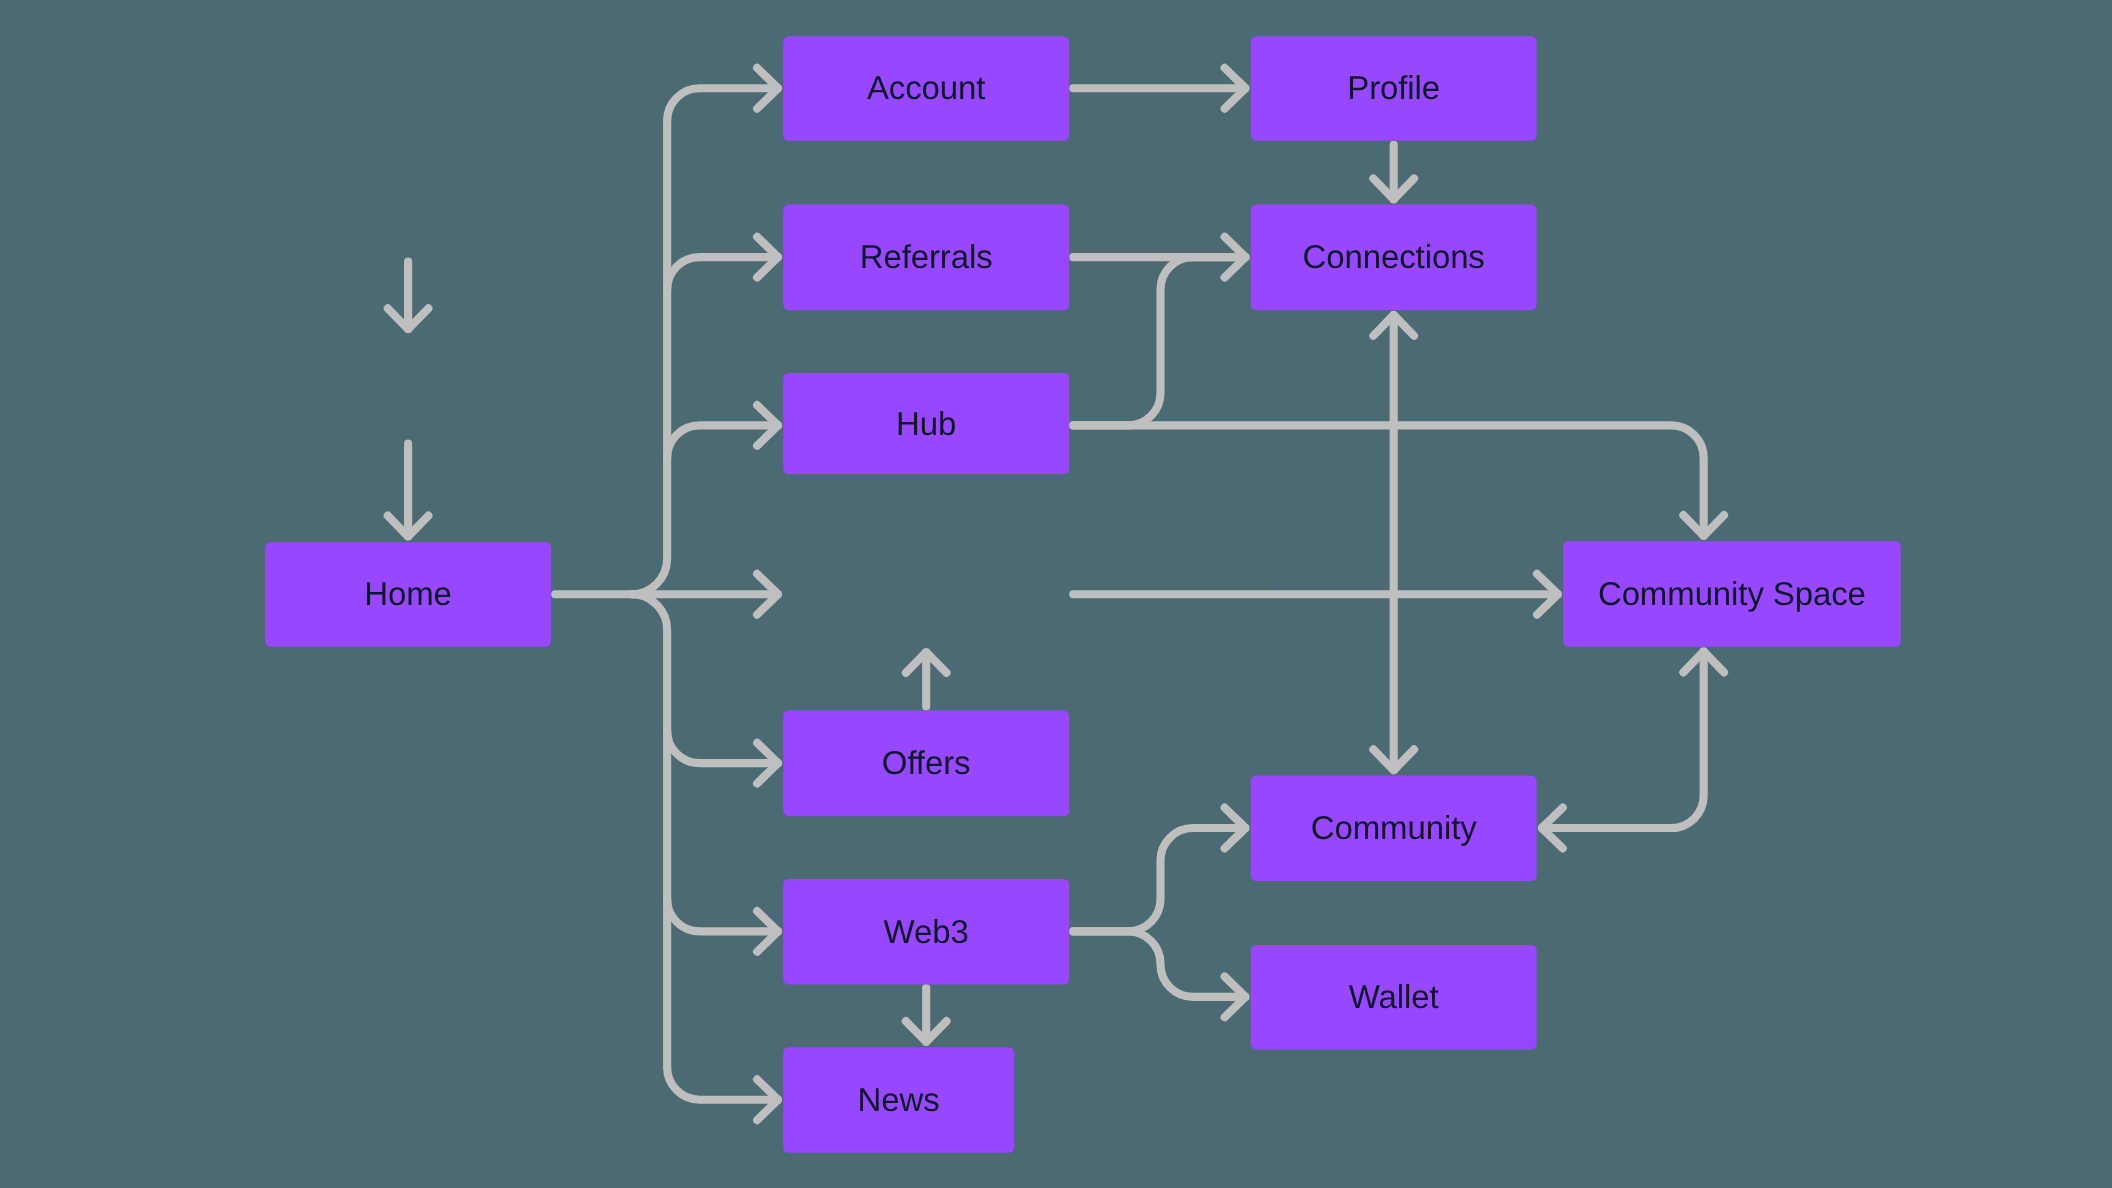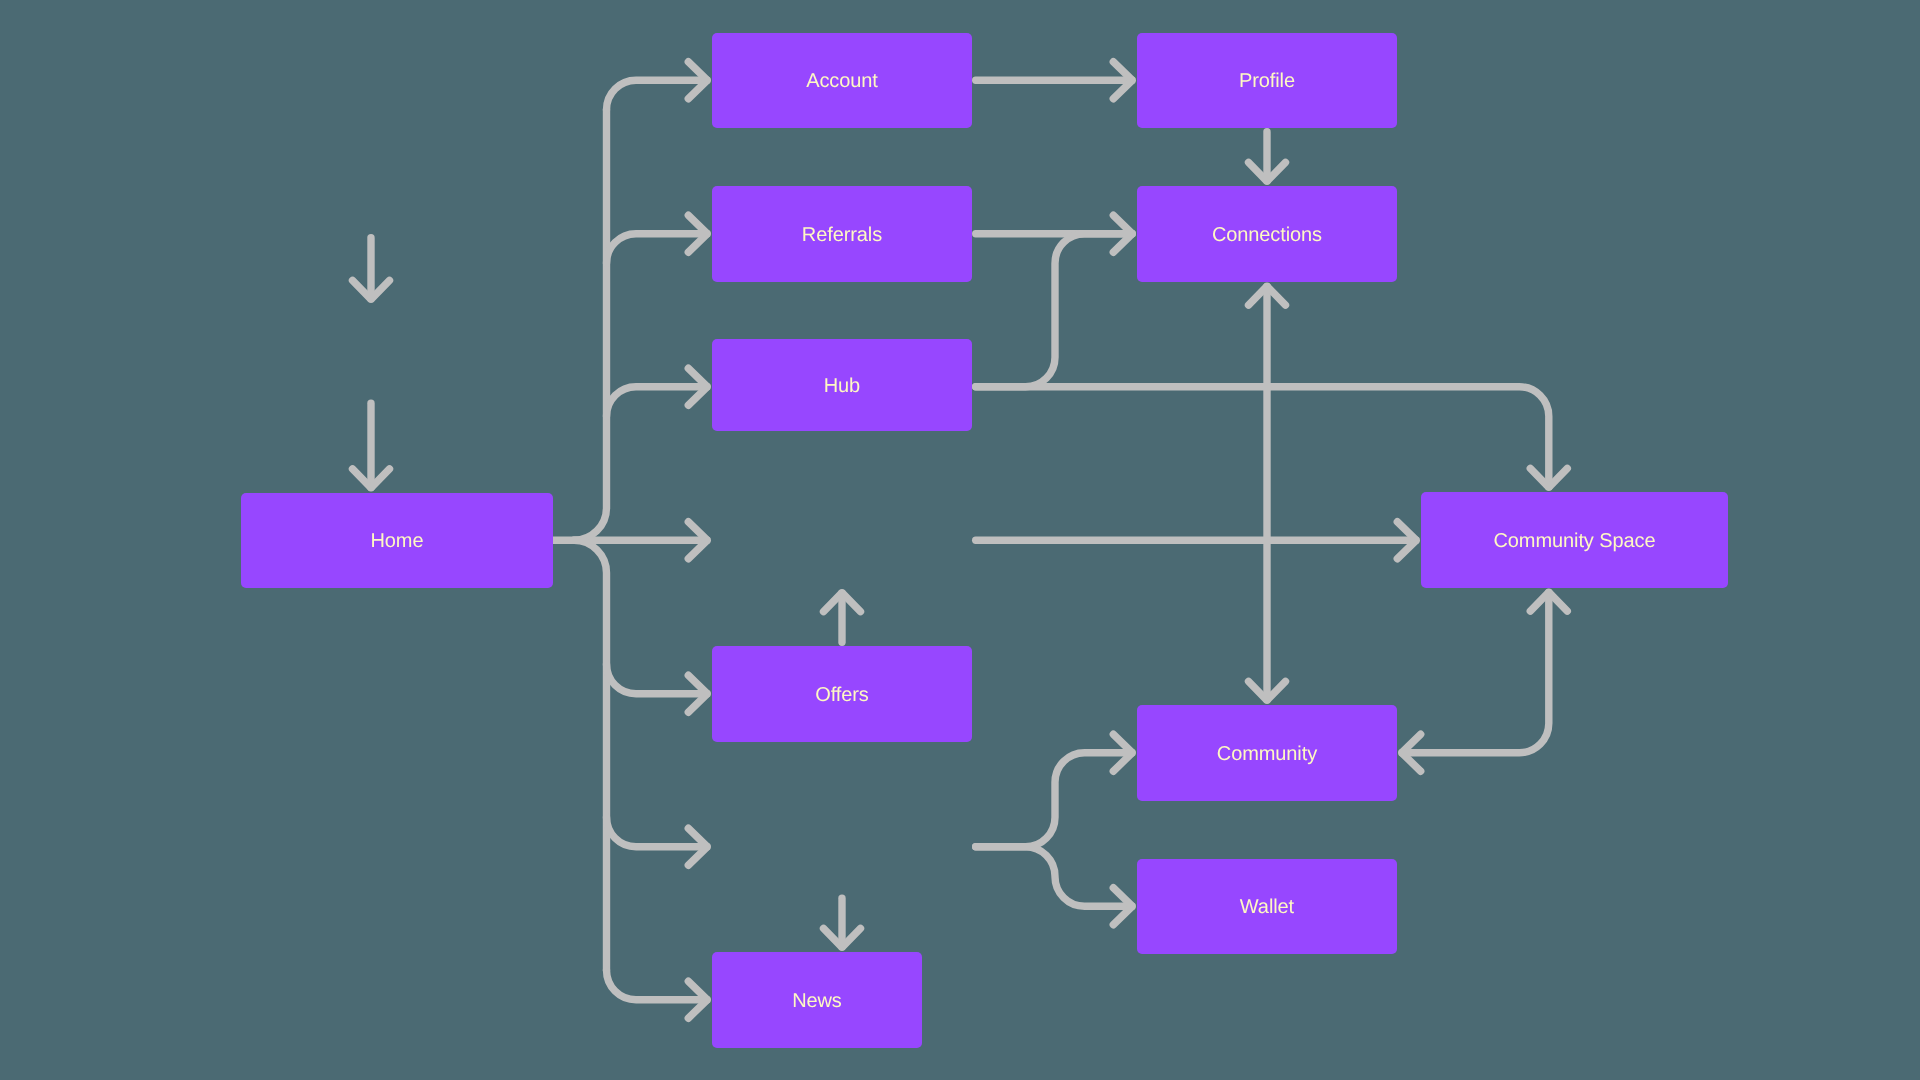--- a/index.html
+++ b/index.html
@@ -51,27 +51,27 @@
   }
   .node {
     position: absolute;
     background: #9747ff;
     border-radius: 5px;
     display: flex;
     align-items: center;
     justify-content: center;
   }
   .node-label {
-    color: #fef9c3;
+    color: #0f172a;
     -webkit-font-smoothing: antialiased;
     text-rendering: geometricPrecision;
     transform: translateZ(0);
     position: relative;
     top: 1px;
-    font-size: 20px;
+    font-size: 30px;
     line-height: 1;
     white-space: nowrap;
     letter-spacing: -0.1px;
     margin-right: 0.1px;
     user-select: none;
   }
 </style>
 </head>
 <body>
 
@@ -165,35 +165,38 @@
     <path class="edge-arrow" d="M 1248.5 681.3 L 1267 700.3 L 1285.5 681.3"></path>
   </g>
   <g>
     <path class="edge-line" d="M 1548.8 592.2 L 1548.8 723.25 A 29.5 29.5 0 0 1 1519.3 752.75 L 1401.7 752.75"></path>
     <path class="edge-arrow" d="M 1530.3 611.2 L 1548.8 592.2 L 1567.3 611.2"></path>
     <path class="edge-arrow" d="M 1420.7 734.25 L 1401.7 752.75 L 1420.7 771.25"></path>
   </g>
   </svg>
 
   <div id="node-layer">
-  <div class="node" style="left:241px;top:492.5px;width:312px;height:95.5px">
+  <div class="node" style="left:241px;top:492.5px;width:260px;height:95.5px">
     <span class="node-label">Home</span>
   </div>
   <div class="node" style="left:712px;top:32.5px;width:260px;height:95.5px">
     <span class="node-label">Account</span>
   </div>
   <div class="node" style="left:712px;top:186px;width:260px;height:95.5px">
     <span class="node-label">Referrals</span>
   </div>
   <div class="node" style="left:712px;top:339px;width:260px;height:92px">
     <span class="node-label">Hub</span>
   </div>
   <div class="node" style="left:712px;top:646px;width:260px;height:95.5px">
     <span class="node-label">Offers</span>
   </div>
+  <div class="node" style="left:712px;top:799px;width:260px;height:95.5px">
+    <span class="node-label">Web3</span>
+  </div>
   <div class="node" style="left:712px;top:952px;width:210px;height:95.5px">
     <span class="node-label">News</span>
   </div>
   <div class="node" style="left:1137px;top:32.5px;width:260px;height:95.5px">
     <span class="node-label">Profile</span>
   </div>
   <div class="node" style="left:1137px;top:186px;width:260px;height:95.5px">
     <span class="node-label">Connections</span>
   </div>
   <div class="node" style="left:1137px;top:705px;width:260px;height:95.5px">

